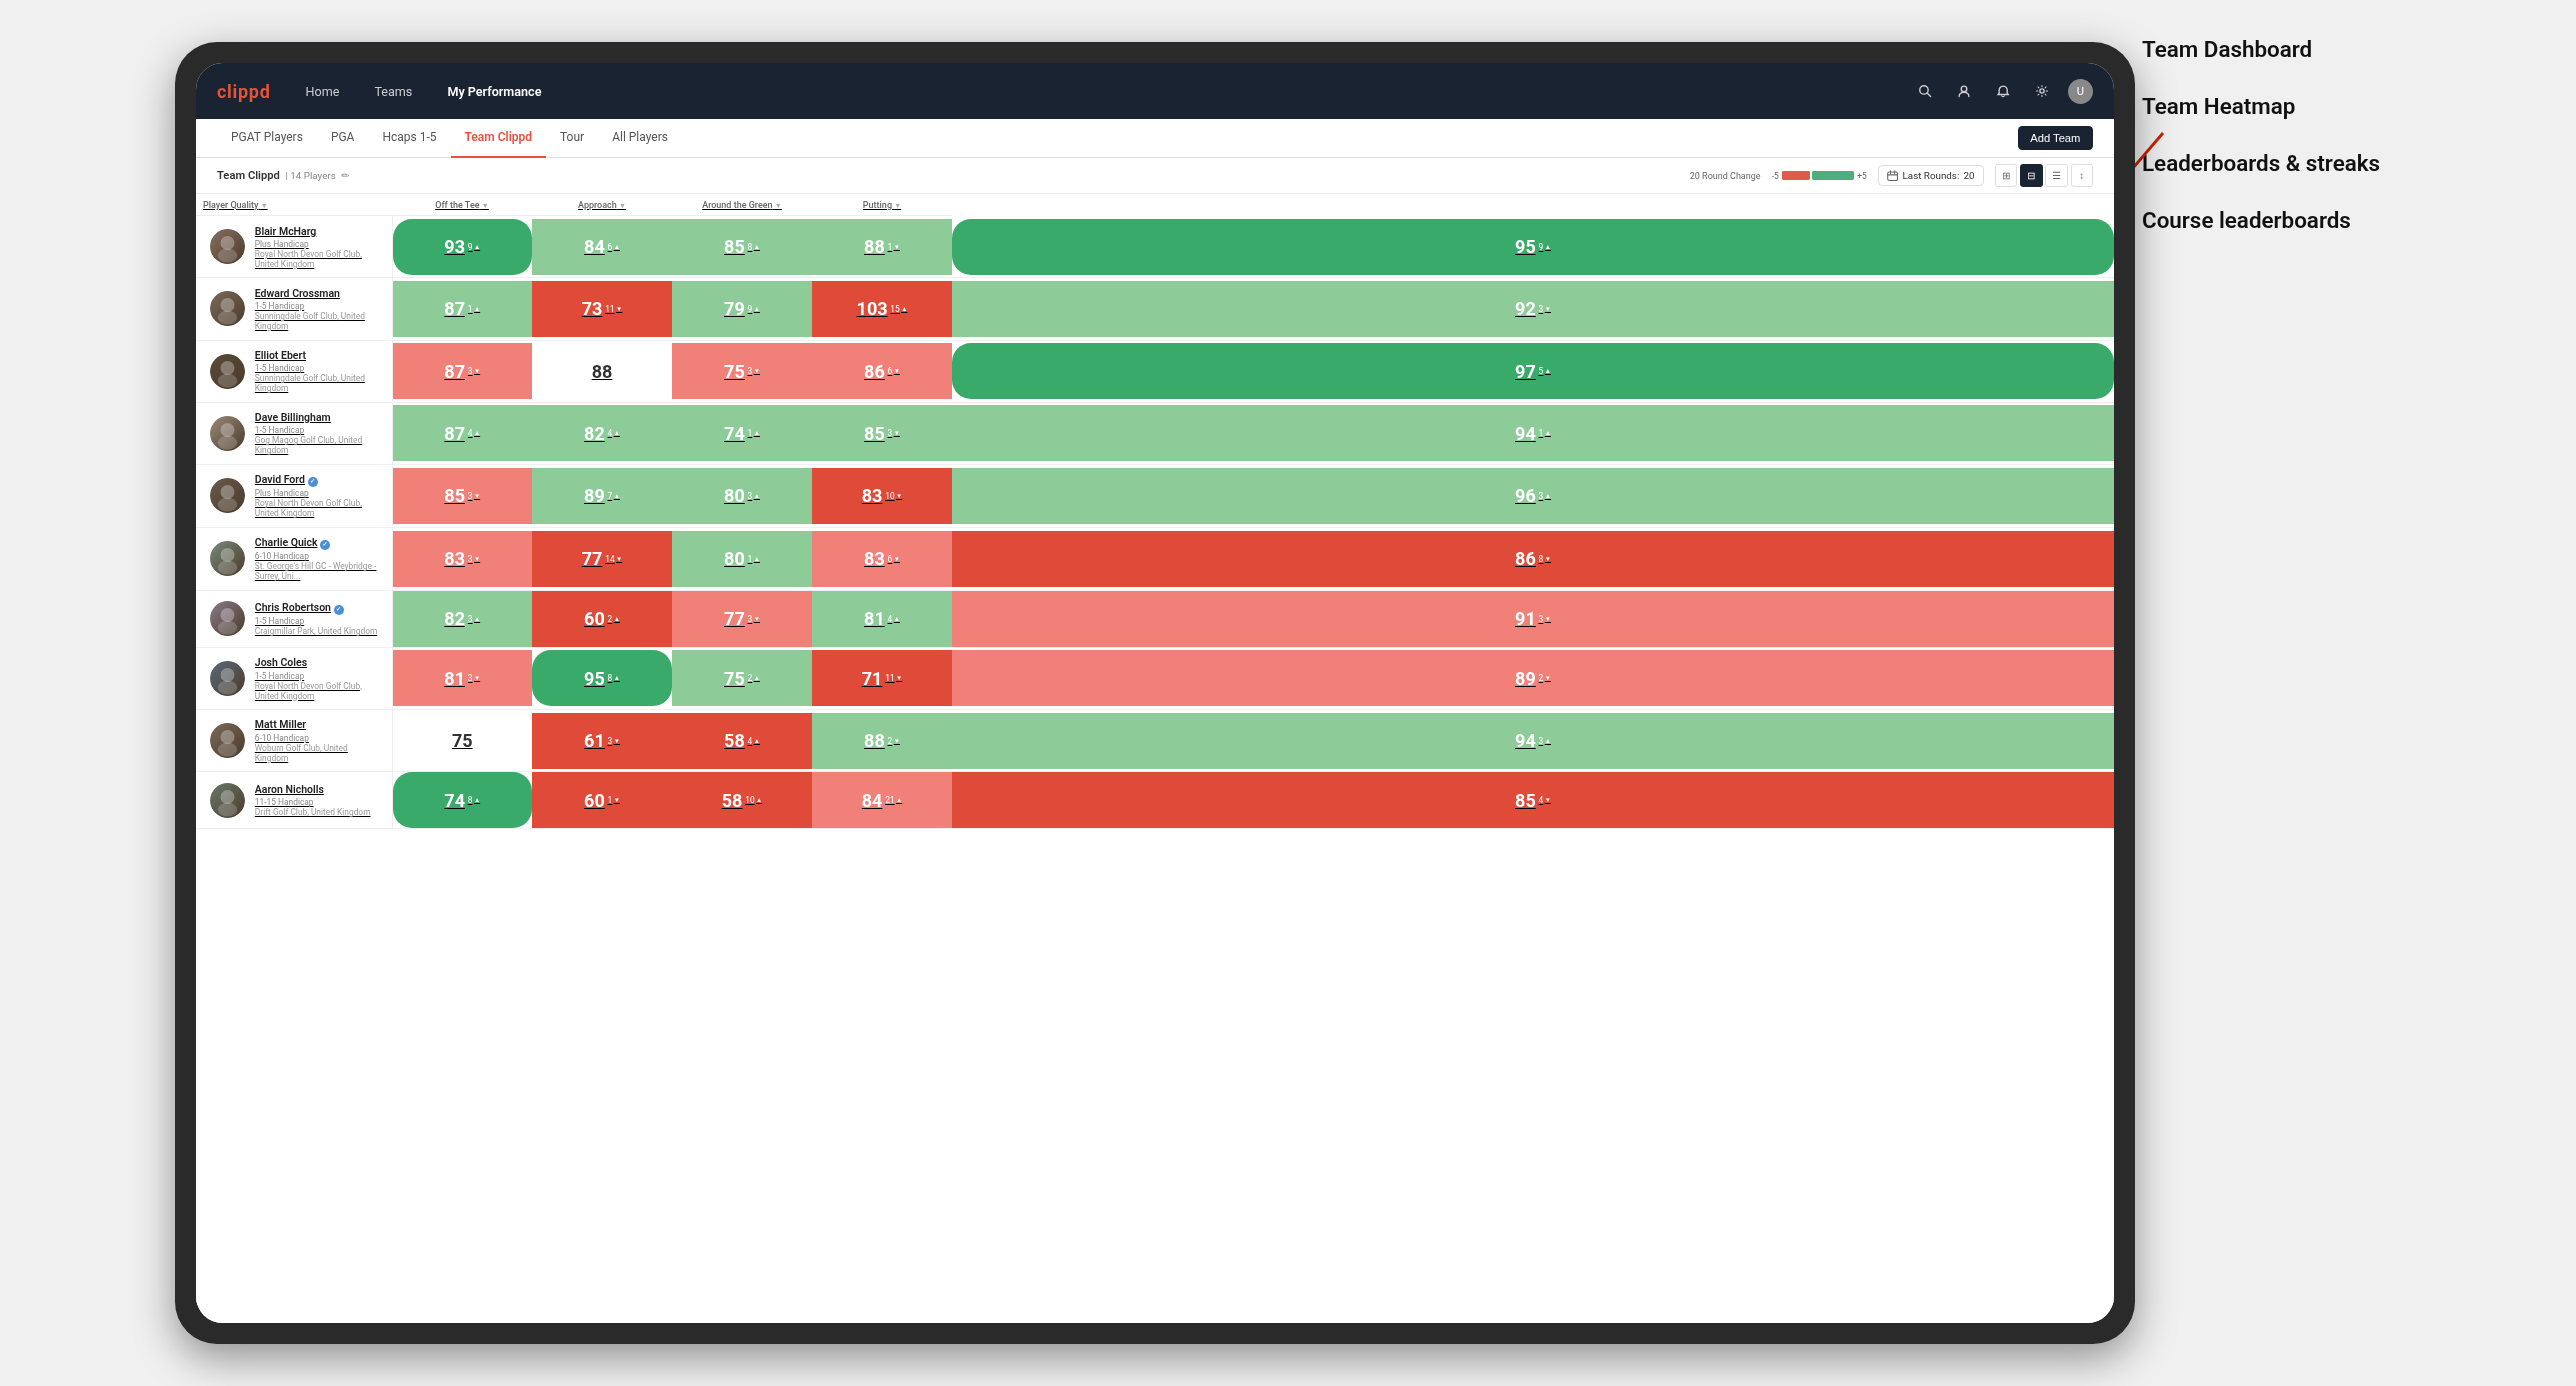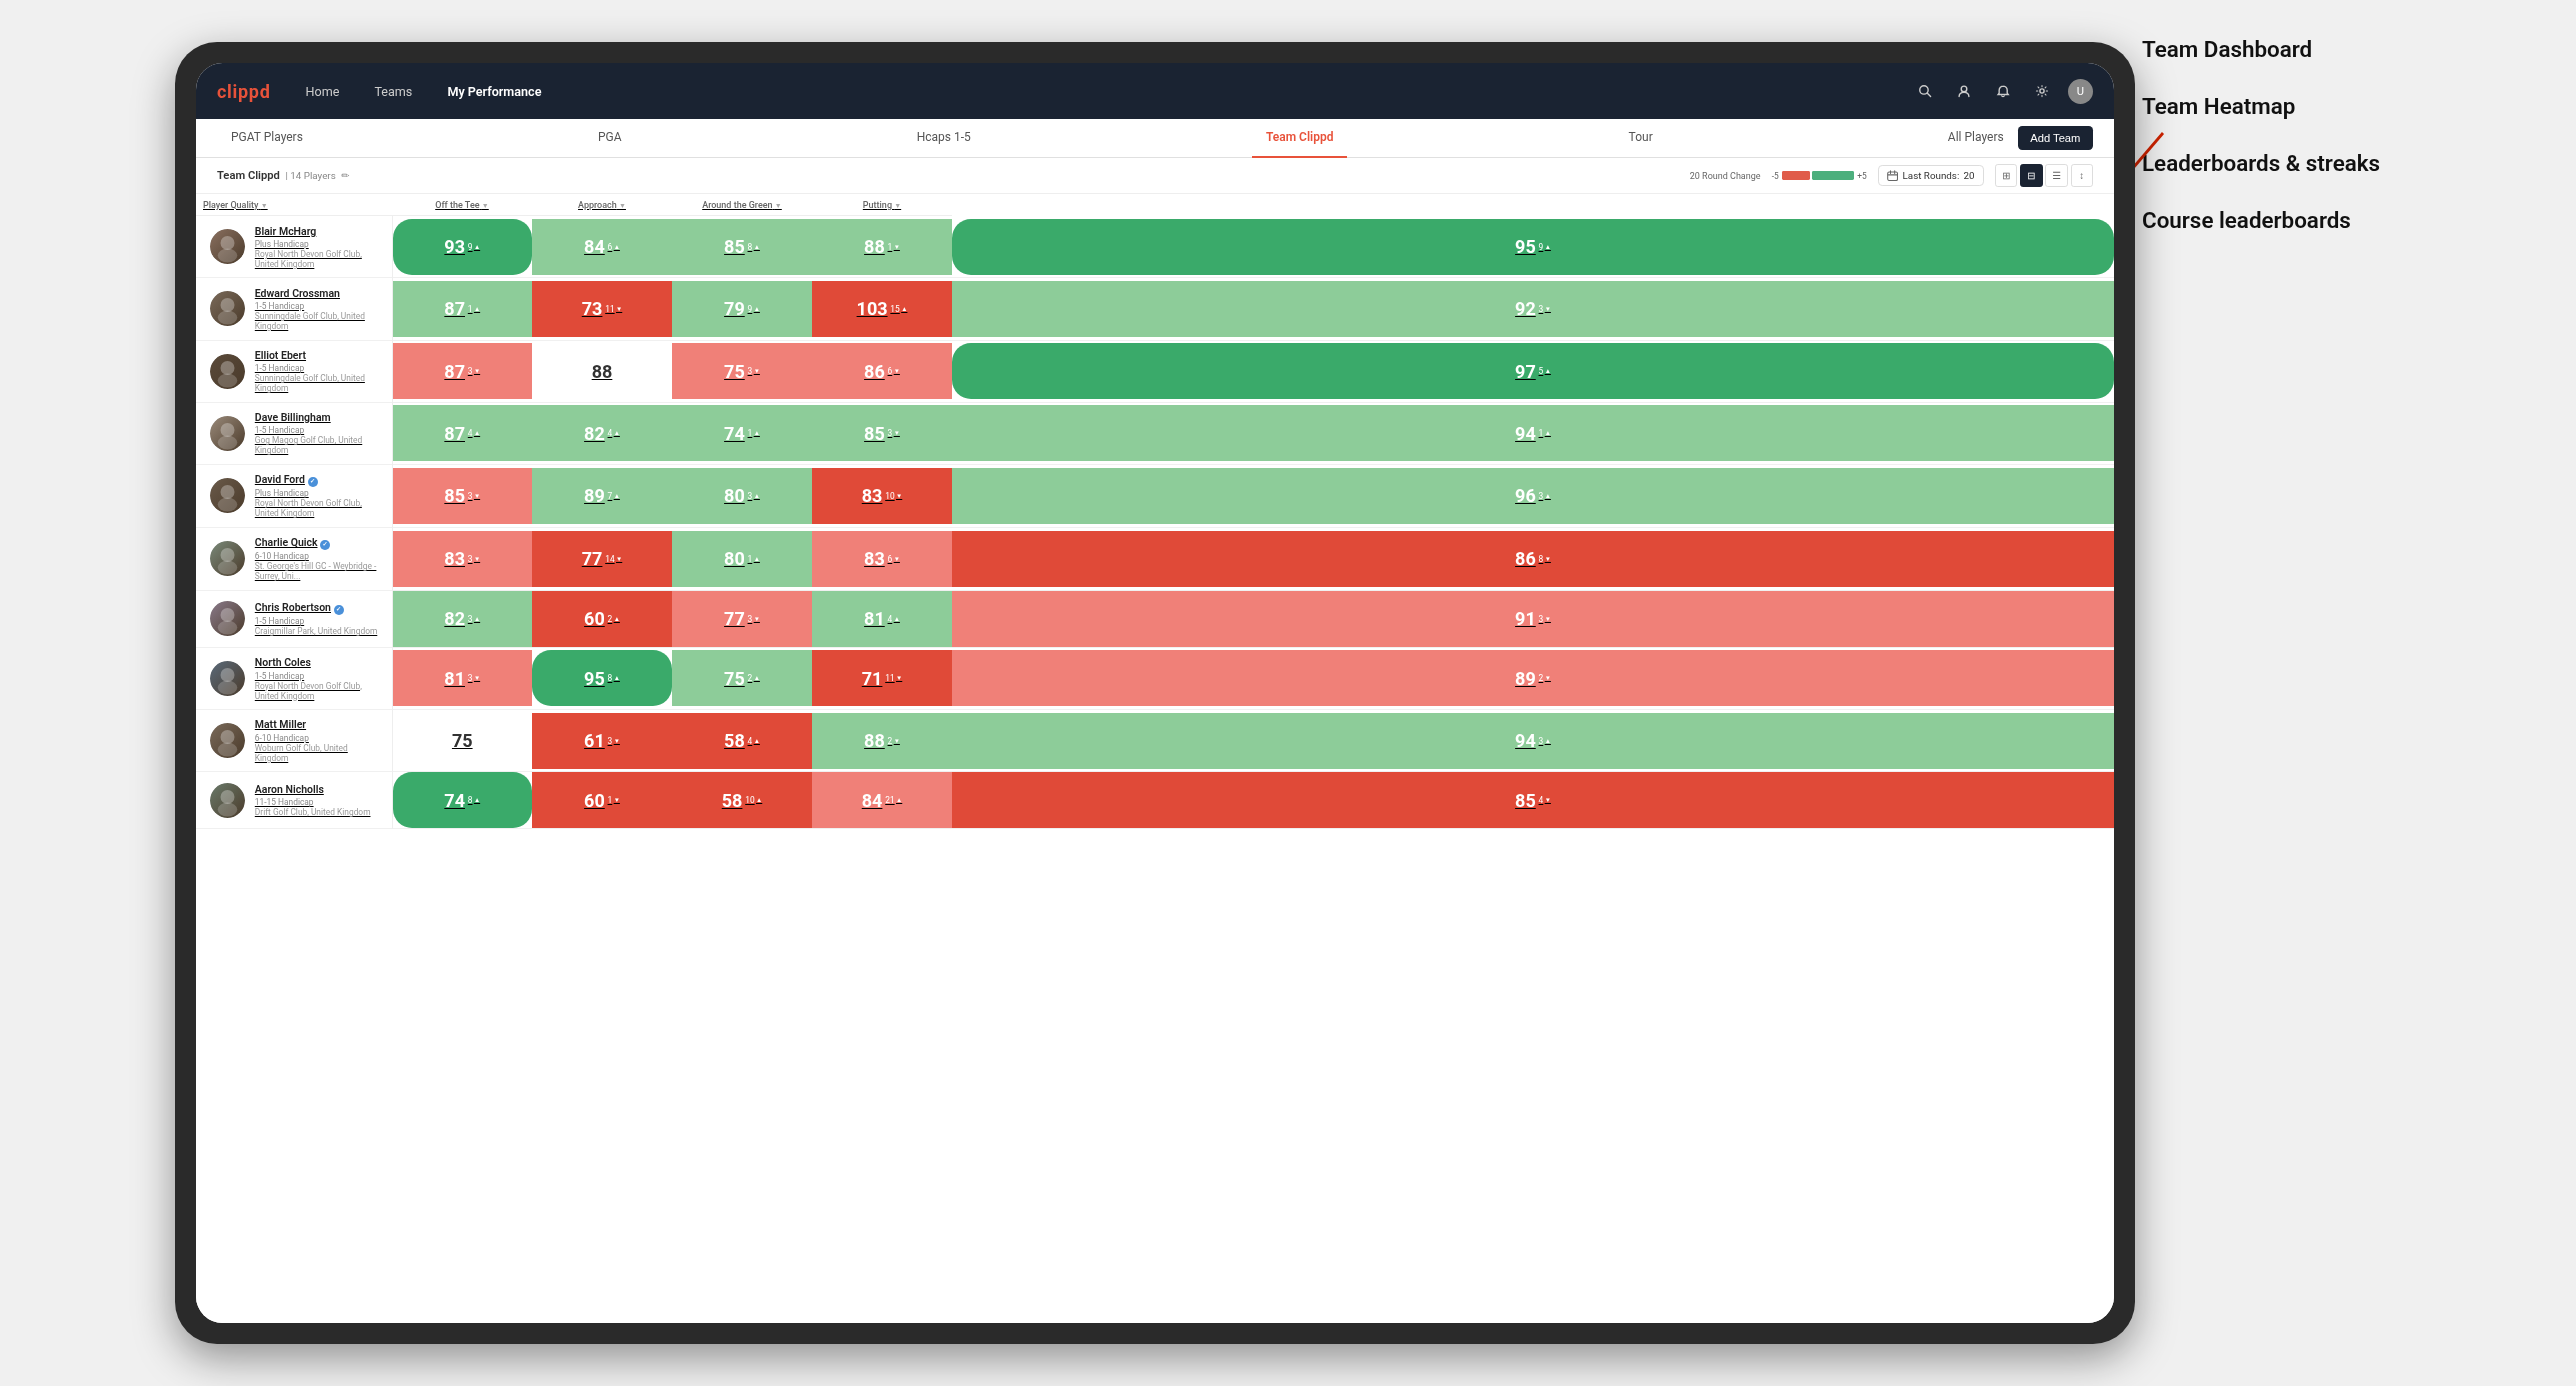--- a/index.html
+++ b/index.html
@@ -133,21 +133,20 @@
       height: 39px;
       display: flex;
       align-items: center;
       padding: 0 21px;
       flex-shrink: 0;
     }
     .sub-nav-tabs {
       display: flex;
       gap: 0;
       flex: 1;
-      justify-content: space-between;
     }
     .sub-tab {
       padding: 0 14px;
       height: 39px;
       display: flex;
       align-items: center;
       font-size: 12px;
       color: #555;
       cursor: pointer;
       border-bottom: 2.1px solid transparent;
@@ -882,21 +881,21 @@
             <tr class="player-row">
               <td>
                 <div class="player-cell">
                   <div class="player-avatar">
                     <div class="player-avatar-img" style="background: linear-gradient(135deg, rgb(90, 106, 122) 0%, rgb(74, 58, 42) 100%);"><svg width="35" height="35" viewBox="0 0 50 50">
                         <circle cx="25" cy="20" r="10" fill="rgba(255,255,255,0.3)"></circle>
                         <ellipse cx="25" cy="38" rx="14" ry="10" fill="rgba(255,255,255,0.2)"></ellipse>
                       </svg></div>
                   </div>
                   <div class="player-info">
-                    <div class="player-name">North Coles</div>
+                    <div class="player-name">Josh Coles</div>
                     <div class="player-handicap">1-5 Handicap</div>
                     <div class="player-club">Royal North Devon Golf Club, United Kingdom</div>
                   </div>
                 </div>
               </td>
               <td class="metric-cell">
                 <div class="metric-box red-light" style="background: rgb(240, 128, 120); color: rgb(255, 255, 255);">
                   <span style="font-size: 18px; font-weight: 700;">81</span>
                   <span class="metric-change" style="font-size: 8.4px; font-weight: 400; color: rgb(255, 255, 255);">3<span style="font-size: 6.3px;">▼</span></span>
                 </div>

